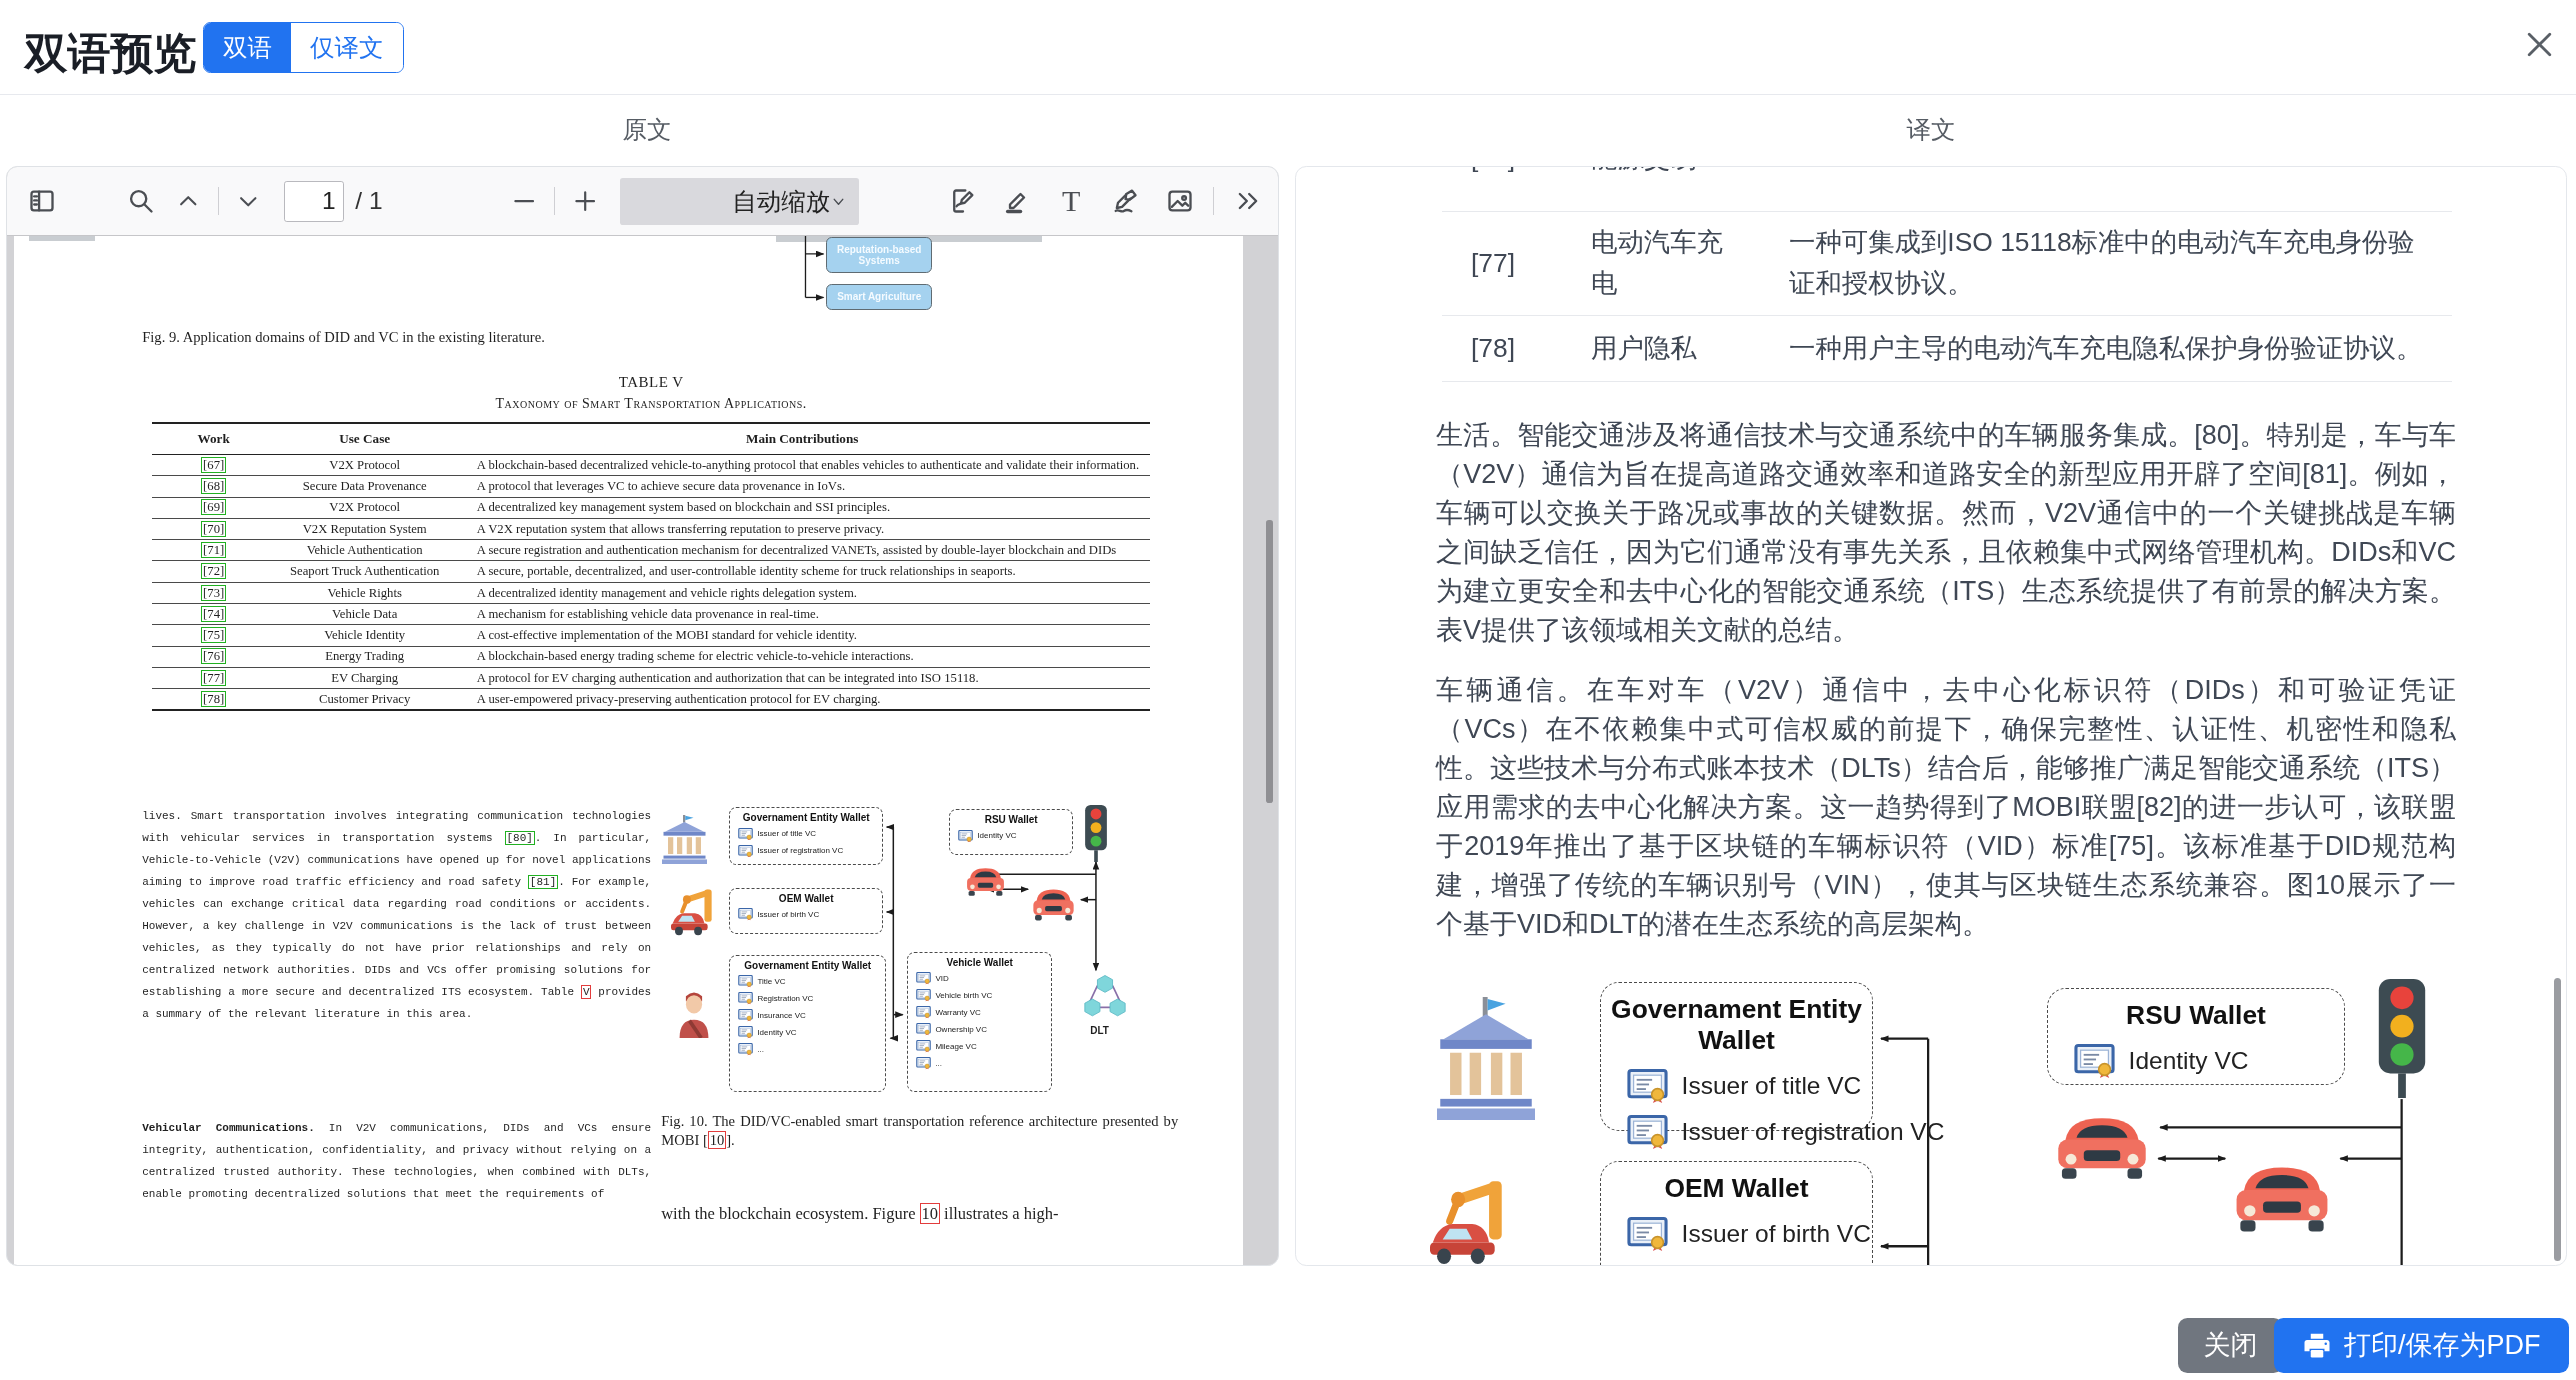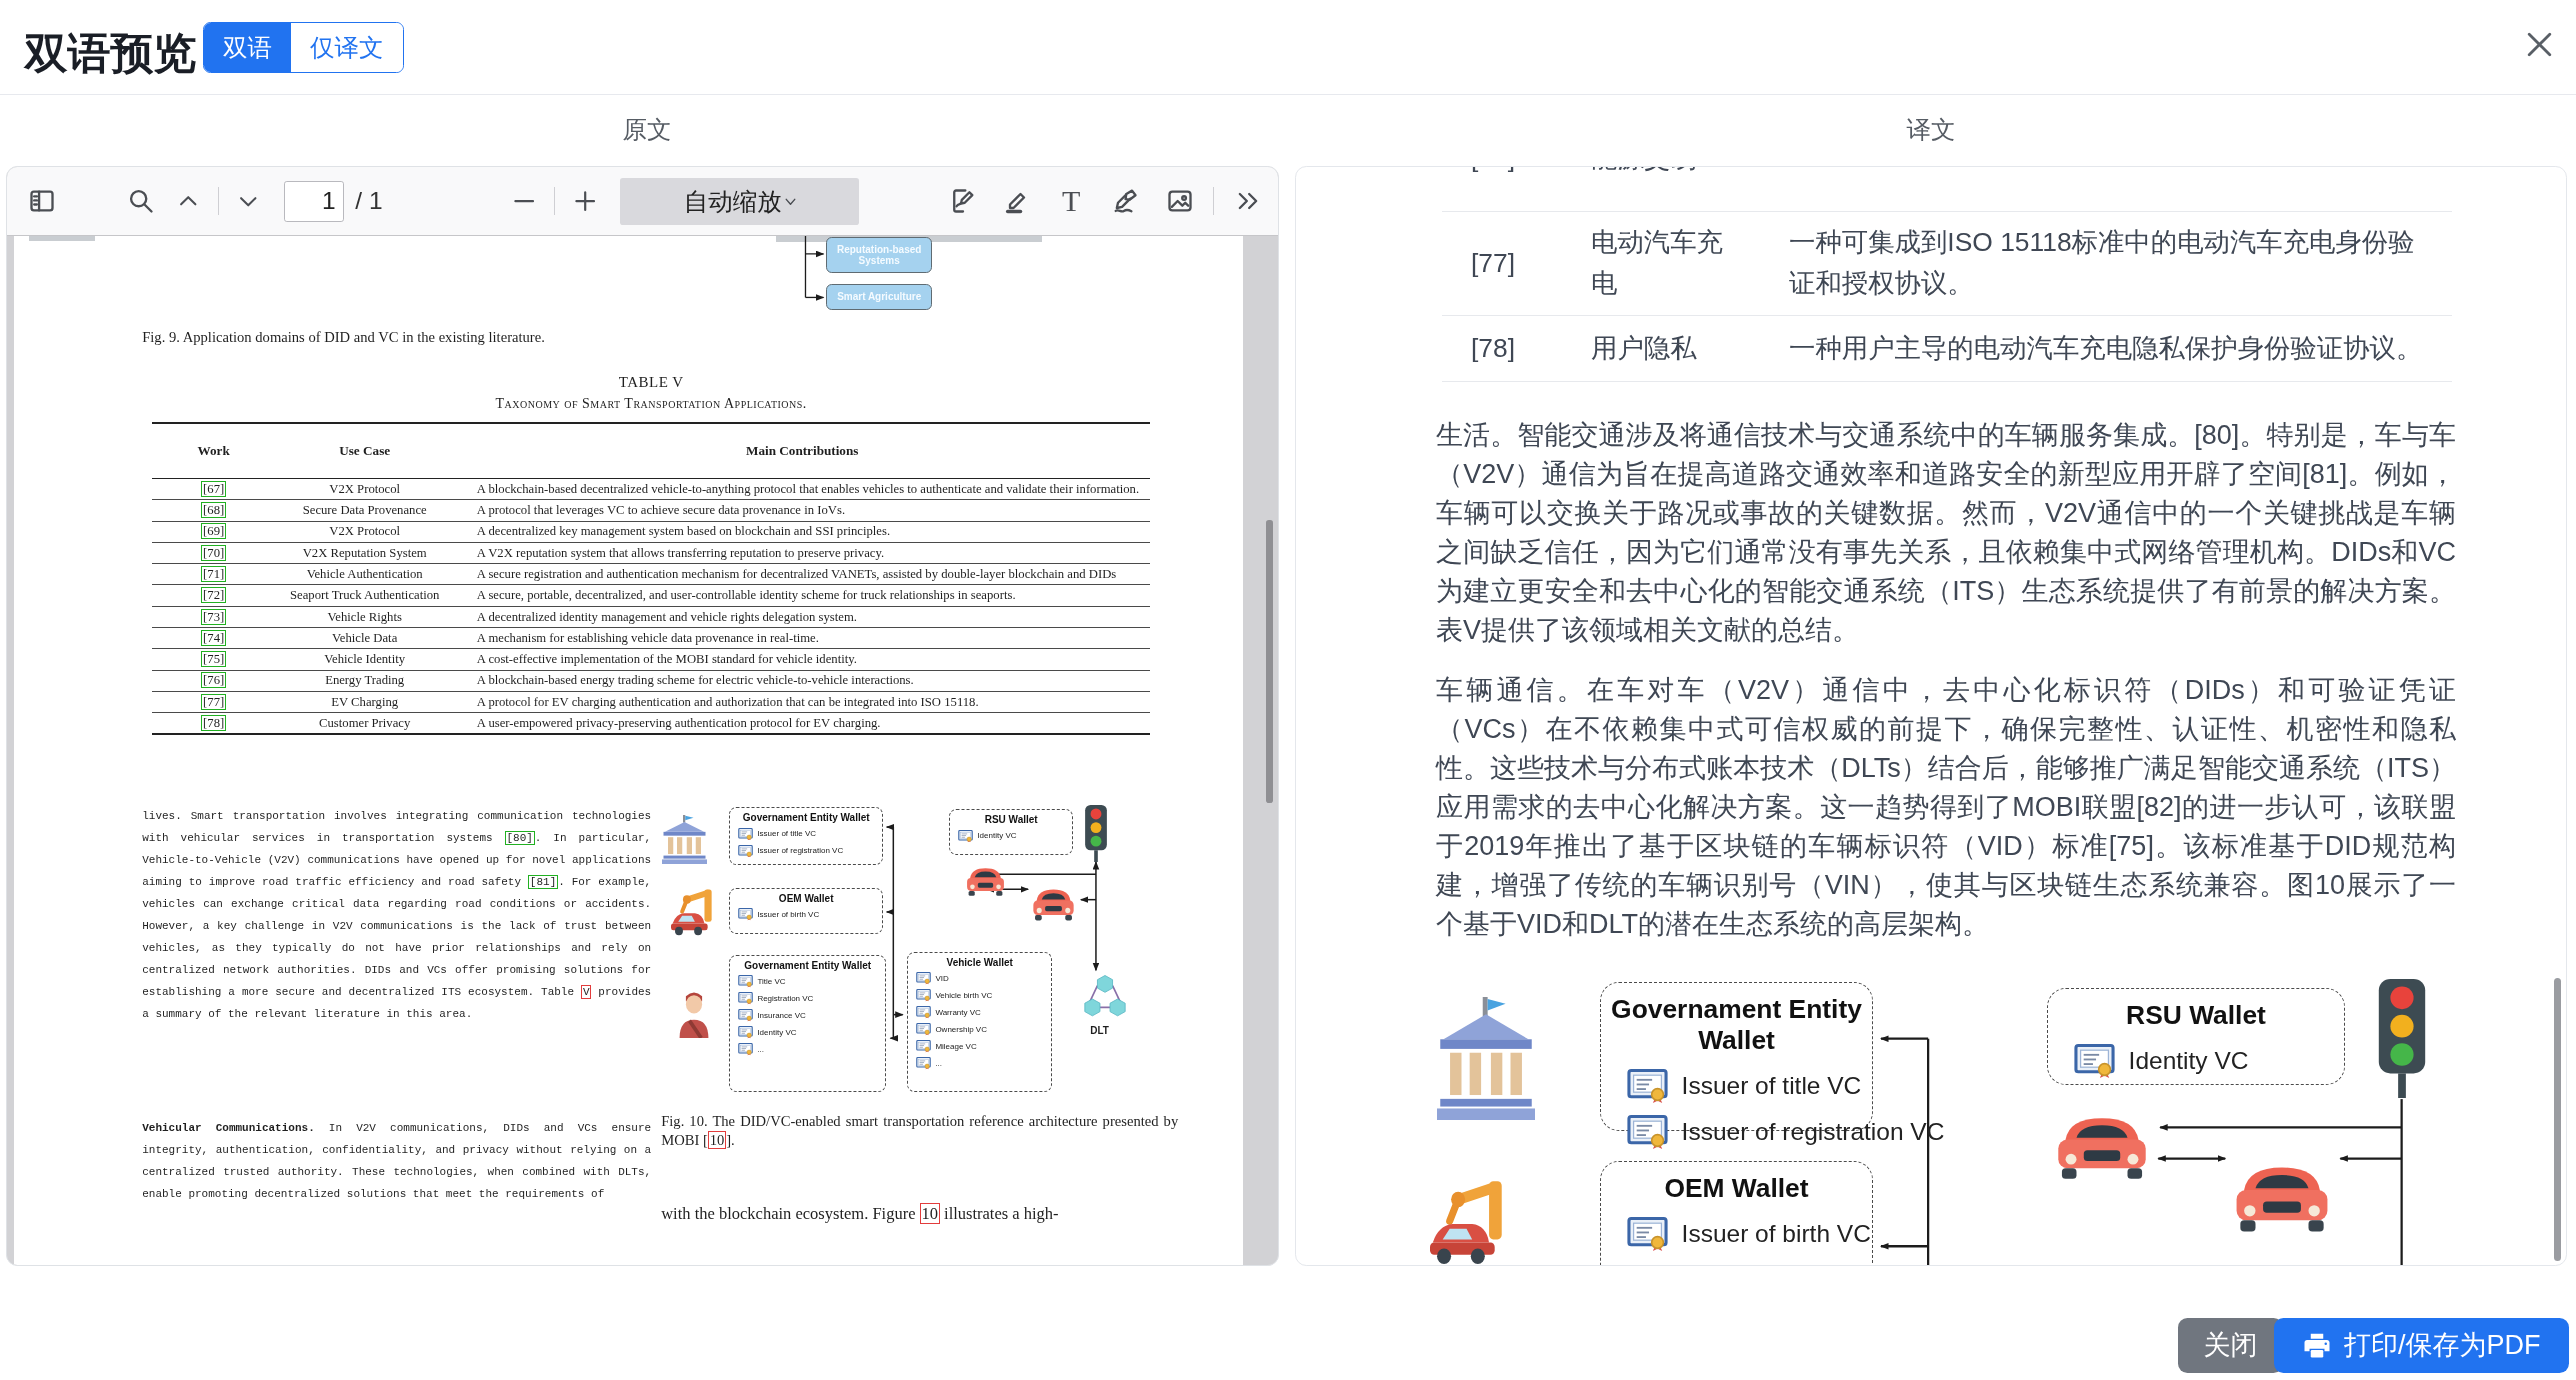--- a/index.html
+++ b/index.html
@@ -20,34 +20,34 @@
   .pl-trans{left:1295px;width:1272px;}
 
   
   .src-card{position:absolute;left:5.7px;top:166px;width:1273px;height:1100px;border:0.9px solid #dfe2e6;border-radius:11.3px;background:#d2d2d5;overflow:hidden;box-sizing:border-box;}
   .pdf-toolbar{position:absolute;left:0;top:0;right:0;height:68px;background:#f9f9fa;border-bottom:0.9px solid #c6c6c9;display:flex;align-items:center;z-index:4;}
   .tb-btn{background:none;border:none;width:41px;height:45px;display:flex;align-items:center;justify-content:center;cursor:pointer;padding:0;}
   .tb-sep{width:0.9px;height:28px;background:#cfcfd3;margin:0 9.4px;}
   .tb-svg{stroke:#4b4e53;fill:none;stroke-width:2;stroke-linecap:round;stroke-linejoin:round;}
   .page-input{width:60px;height:41px;border:0.9px solid #b9b9be;border-radius:2.8px;background:#fff;text-align:right;font-size:24.5px;color:#222;padding:0 7.5px;margin-left:15px;box-sizing:border-box;font-family:inherit;}
   .page-total{font-size:24.5px;color:#333;margin-left:11.3px;}
-  .zoom-select{height:47px;min-width:212px;background:#d9d9dd;border:none;border-radius:2.8px;margin-left:15px;display:flex;align-items:center;justify-content:center;padding:0 11.3px 0 15px;font-size:24.5px;color:#222;cursor:pointer;font-family:inherit;}
+  .zoom-select{height:47px;min-width:212px;background:#d9d9dd;border:none;border-radius:2.8px;margin-left:15px;display:flex;align-items:center;justify-content:flex-end;padding:0 11.3px 0 15px;font-size:24.5px;color:#222;cursor:pointer;font-family:inherit;}
   .tb-T{font-family:"Liberation Serif",serif;font-size:30px;color:#4b4e53;line-height:1;}
 
   .pdf-page{position:absolute;left:7.5px;top:68px;width:1229px;height:1169px;background:#fff;font-family:"Liberation Serif",serif;color:#1f1f1f;}
   .src-thumb{position:absolute;right:4.7px;top:353px;width:6.6px;height:283px;background:#8f8f93;border-radius:2.8px;cursor:pointer;}
 
   
   .p-grey{position:absolute;background:#c9cdd1;}
   .f9box{position:absolute;background:#a5d2ef;border:1.4px solid #5f6b72;border-radius:5.7px;color:#f5fbff;font-family:"Liberation Sans",sans-serif;font-weight:bold;font-size:10px;line-height:11.3px;display:flex;align-items:center;justify-content:center;text-align:center;box-sizing:border-box;}
   .fig9-cap{position:absolute;left:128px;top:94px;width:534px;font-size:14.6px;}
   .tv-t1{position:absolute;left:138px;top:139px;width:998px;text-align:center;font-size:15px;letter-spacing:0.5px;}
   .tv-t2{position:absolute;left:138px;top:161px;width:998px;text-align:center;font-size:14px;font-variant:small-caps;letter-spacing:0.5px;}
   .tablev{position:absolute;left:138px;top:187px;width:998px;border-top:2.4px solid #222;border-bottom:2.4px solid #222;}
-  .tv-hrow{display:grid;grid-template-columns:123px 179px 1fr;border-bottom:1.4px solid #222;font-weight:bold;font-size:13.2px;padding:19px 0;}
+  .tv-hrow{display:grid;grid-template-columns:123px 179px 1fr;border-bottom:1.4px solid #222;font-weight:bold;font-size:13.2px;padding:7px 0;}
   .tv-hrow div{text-align:center;}
   .tv-row{display:grid;grid-template-columns:123px 179px 1fr;border-bottom:0.9px solid #4a4a4a;font-size:12.7px;line-height:16.5px;align-items:center;padding:1.9px 0;}
   .tv-row:last-child{border-bottom:none;}
   .tv-work{text-align:center;}
   .tv-use{text-align:center;}
   .tv-contrib{text-align:justify;padding:0 9.4px 0 22.6px;}
   .ref-g{border:0.9px solid #21b021;padding:0 0.9px;}
   .ref-r{border:0.9px solid #e23c3c;padding:0 0.9px;}
   .p-col{position:absolute;width:509px;font-size:11px;line-height:22px;text-align:justify;font-family:Liberation Mono, monospace;}
   .fig10s{position:absolute;left:637px;top:561px;width:528px;height:311px;}

